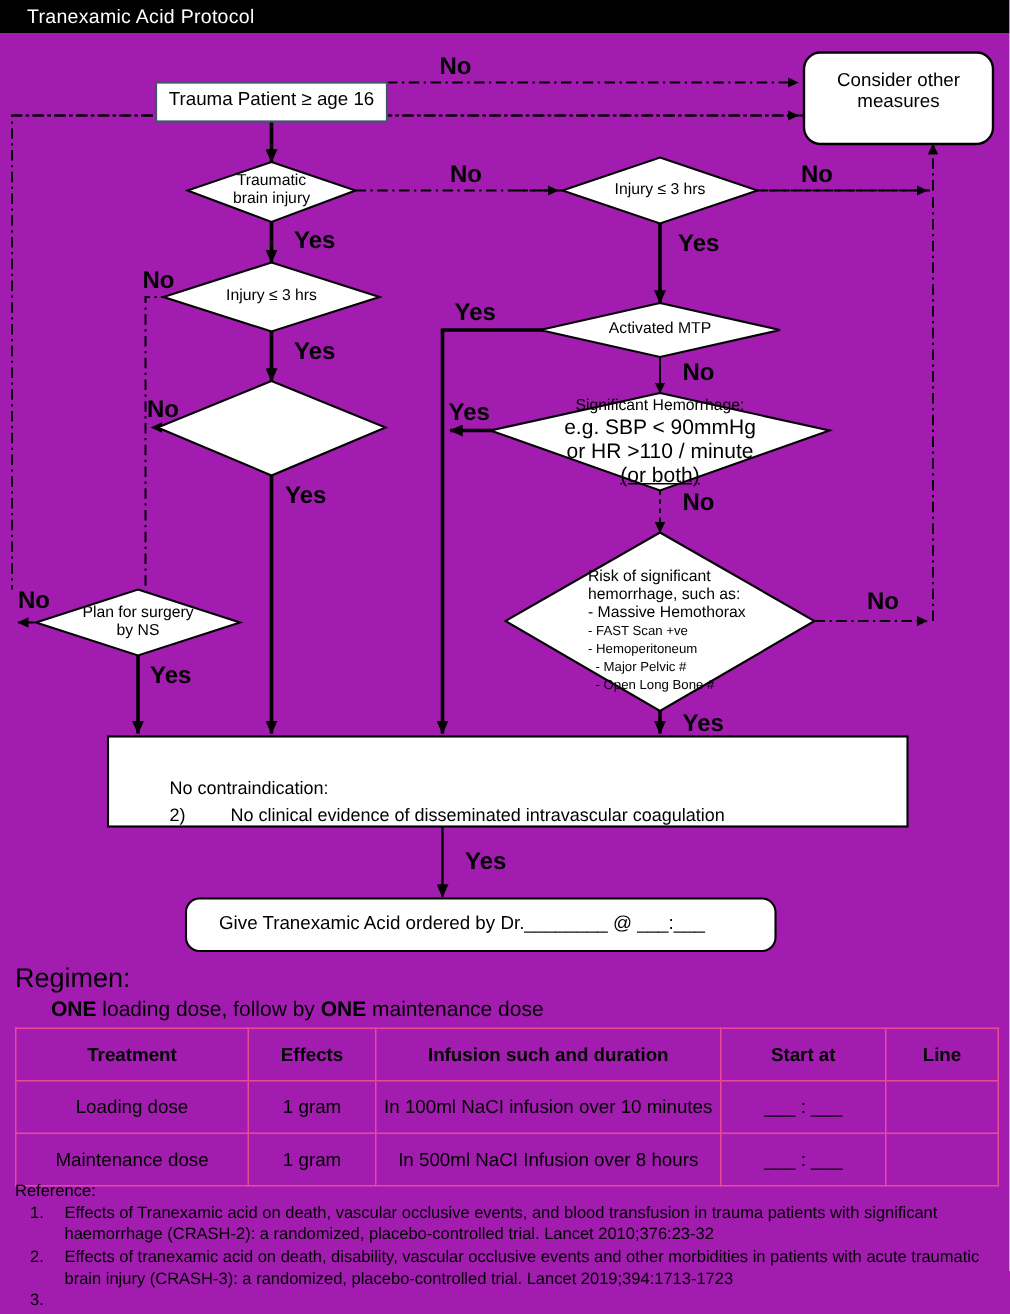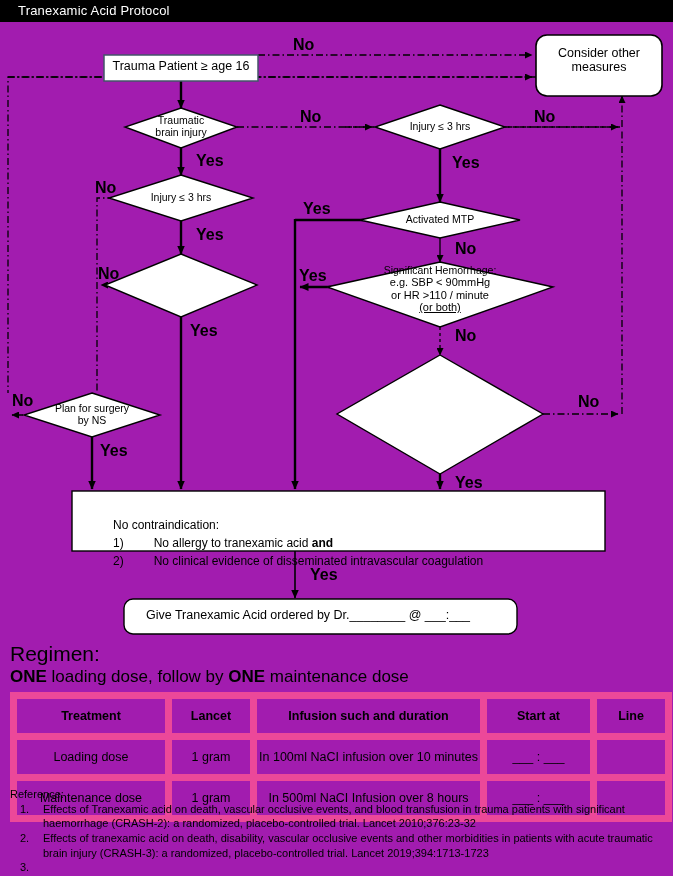--- a/index.html
+++ b/index.html
@@ -10,36 +10,36 @@
   .title-bar{position:absolute;left:0;top:0;width:673px;height:22px;background:#000000;}
   .title-bar .title-text{position:absolute;left:18px;top:3px;color:#ffffff;font-size:13px;letter-spacing:.2px;}
 
   
   #flow{position:absolute;left:0;top:22px;width:673px;height:614px;}
   #flow svg{position:absolute;left:0;top:0;}
 
   .node-text{position:absolute;text-align:center;line-height:1.15;pointer-events:none;}
   .nt-13{font-size:12.5px;}
   .nt-11{font-size:10.5px;}
-  .nt-10{font-size:11px;}
+  .nt-10{font-size:14px;}
   .nt-9{font-size:8.8px;}
   .bold{font-weight:bold;}
   .uline{text-decoration:underline;}
   .lbl{position:absolute;font-size:16px;font-weight:bold;}
 
   .boxtext{position:absolute;font-size:12px;line-height:1.5;}
   .boxtext .row{display:block;white-space:nowrap;}
   .indent{display:inline-block;width:30px;}
 
   
   #regimen{position:absolute;left:10px;top:642px;width:655px;}
-  .reg-head{font-size:21px;line-height:1.15;}
-  .reg-sub{font-size:17px;margin-top:1px;}
+  .reg-head{font-size:18px;line-height:1.15;}
+  .reg-sub{font-size:14px;margin-top:1px;margin-left:24px;}
   table.reg{border-collapse:collapse;width:655px;margin-top:5px;table-layout:fixed;}
-  table.reg th,table.reg td{border:7px solid #ec4899;text-align:center;font-size:12.5px;padding:0;height:34px;}
+  table.reg th,table.reg td{border:1px solid #ec4899;text-align:center;font-size:12.5px;padding:0;height:34px;}
   table.reg th{font-weight:bold;}
   .blank-time{letter-spacing:0;}
 
   
   #reference{position:absolute;left:10px;top:787px;width:660px;font-size:11px;line-height:1.33;}
   #reference .ref-title{margin-bottom:0px;}
   #reference ol{margin:0;padding:0;list-style:none;}
   #reference li{position:relative;padding-left:33px;margin:0;}
   #reference li .num{position:absolute;left:10px;top:0;}
 </style>
@@ -158,24 +158,32 @@
 
     <div class="node-text nt-11" style="left:390px;top:191px;width:100px;">Activated MTP</div>
 
     <div class="node-text nt-11" style="left:355px;top:242px;width:170px;">
       <span>Significant Hemorrhage:</span><br>
       <span class="nt-10">e.g. SBP &lt; 90mmHg</span><br>
       <span class="nt-10">or HR &gt;110 / minute</span><br>
       <span class="nt-10 uline">(or both)</span>
     </div>
 
+    <div class="node-text nt-11" style="left:392px;top:356px;width:160px;text-align:left;">
+      <span>Risk of significant</span><br>
+      <span>hemorrhage, such as:</span><br>
+      <span>- Massive Hemothorax</span><br>
+      <span class="nt-9">- FAST Scan +ve</span><br>
+      <span class="nt-9">- Hemoperitoneum</span><br>
+      <span class="nt-9" style="margin-left:5px;display:inline-block;">- Major Pelvic #</span><br>
+      <span class="nt-9" style="margin-left:5px;display:inline-block;">- Open Long Bone #</span>
+    </div>
 
     <div class="boxtext" style="left:113px;top:494px;width:480px;">
       <span class="row">No contraindication:</span>
-      <span class="row"><span>1)</span><span class="indent"></span><span>No allergy to tranexamic acid </span><span class="bold">and</span></span>
       <span class="row"><span>2)</span><span class="indent"></span><span>No clinical evidence of disseminated intravascular coagulation</span></span>
     </div>
 
     <div class="node-text nt-13" style="left:134px;top:586px;width:375px;text-align:left;padding-left:12px;box-sizing:border-box;">Give Tranexamic Acid ordered by Dr.________ @  ___:___</div>
 
     <div class="lbl" style="left:293px;top:14px;">No</div>
     <div class="lbl" style="left:300px;top:86px;">No</div>
     <div class="lbl" style="left:196px;top:130px;">Yes</div>
     <div class="lbl" style="left:95px;top:157px;">No</div>
     <div class="lbl" style="left:196px;top:204px;">Yes</div>
@@ -202,21 +210,21 @@
       <colgroup>
         <col style="width:155px">
           <col style="width:85px">
           <col style="width:230px">
           <col style="width:110px">
           <col style="width:75px">
       </colgroup>
       <thead>
         <tr>
           <th>Treatment</th>
-          <th>Lancet</th>
+          <th>Effects</th>
           <th>Infusion such and duration</th>
           <th>Start at</th>
           <th>Line</th>
         </tr>
       </thead>
       <tbody>
         <tr>
           <td>Loading dose</td>
           <td>1 gram</td>
           <td>In 100ml NaCI infusion over 10 minutes</td>

